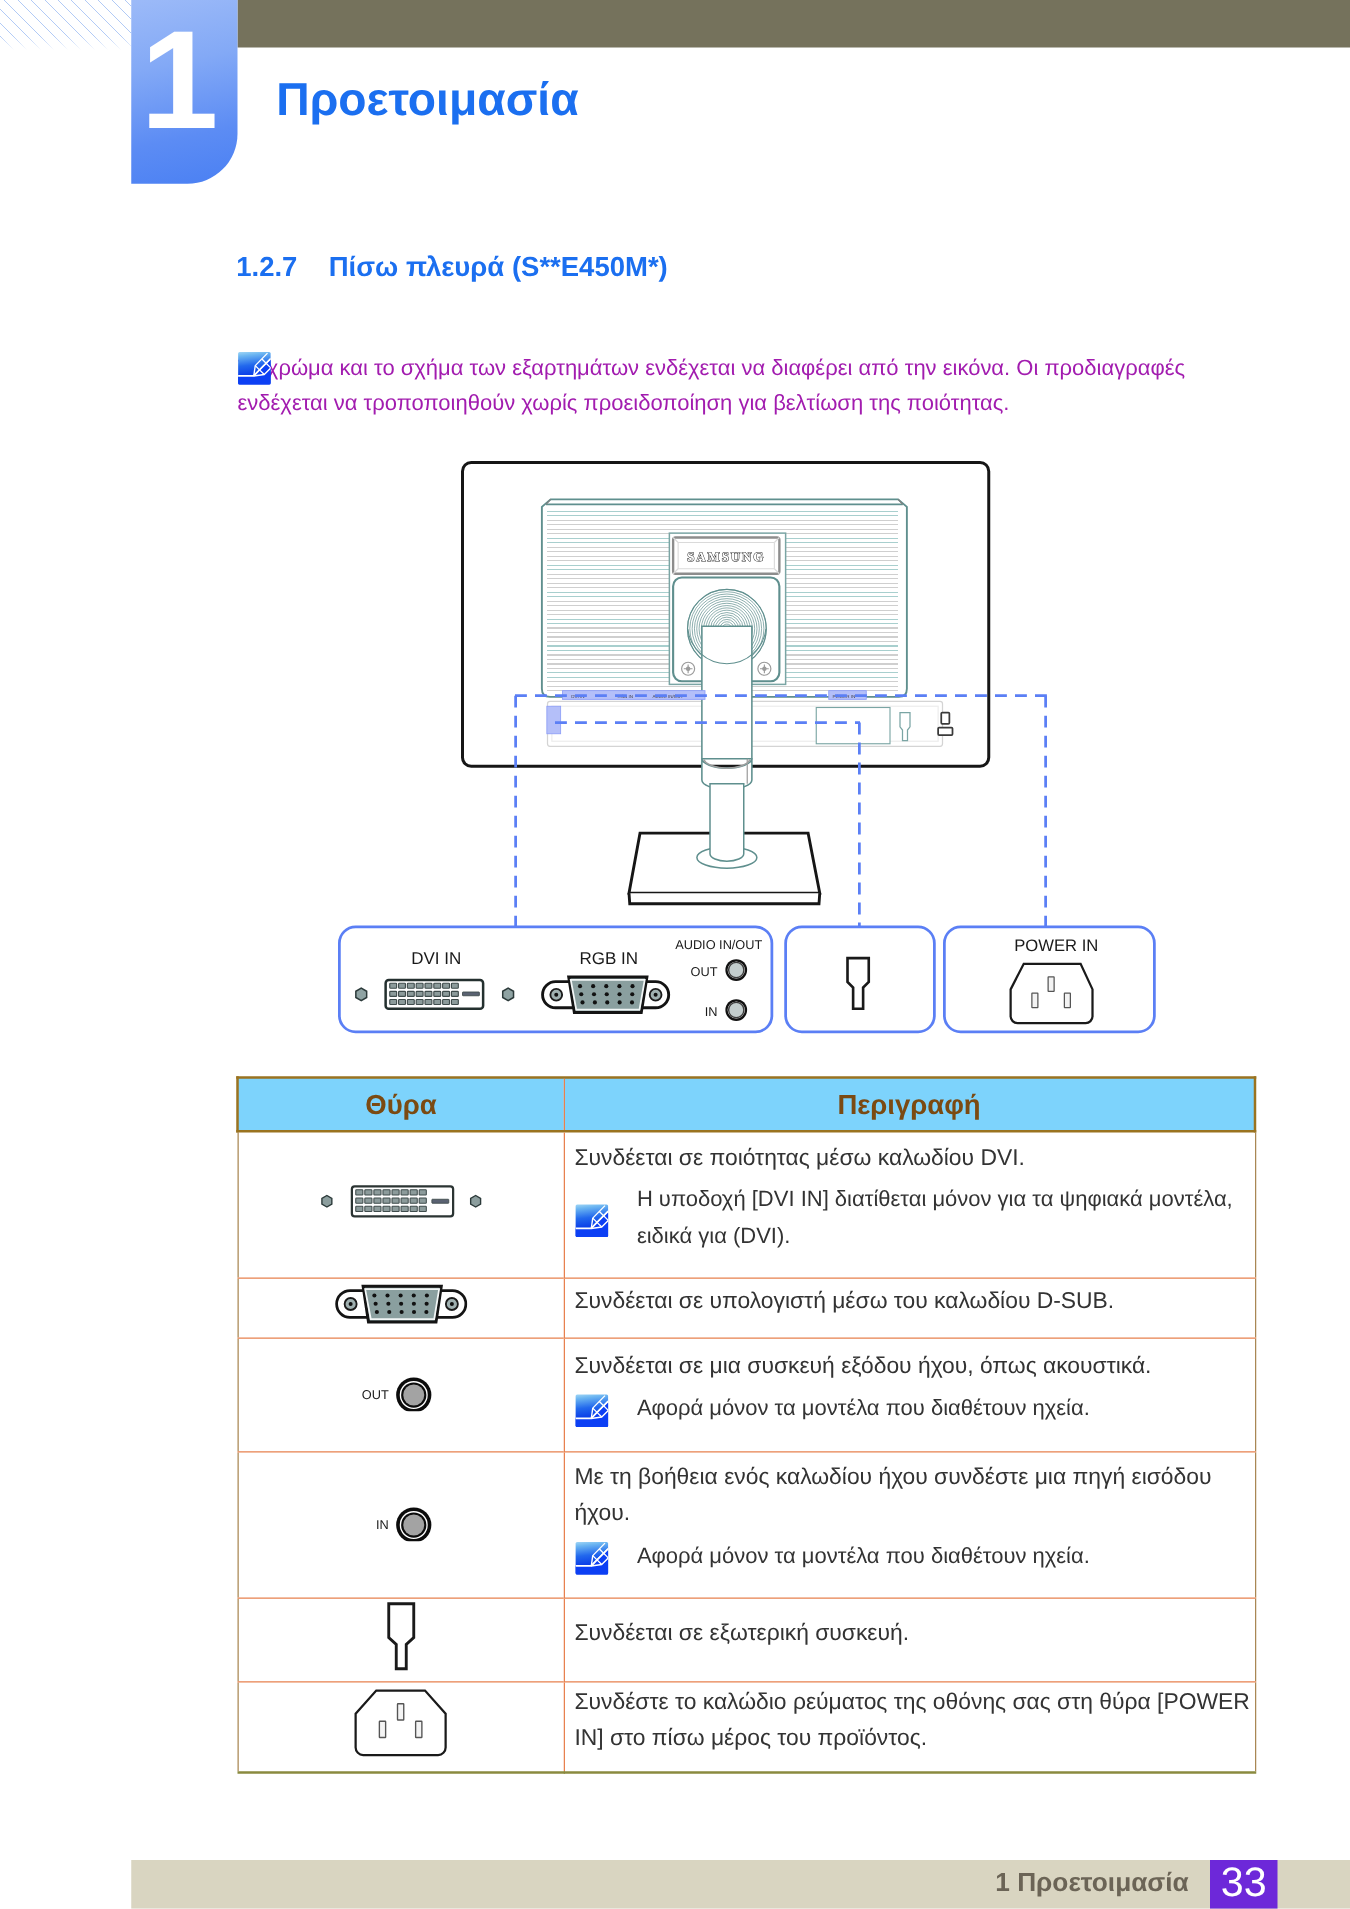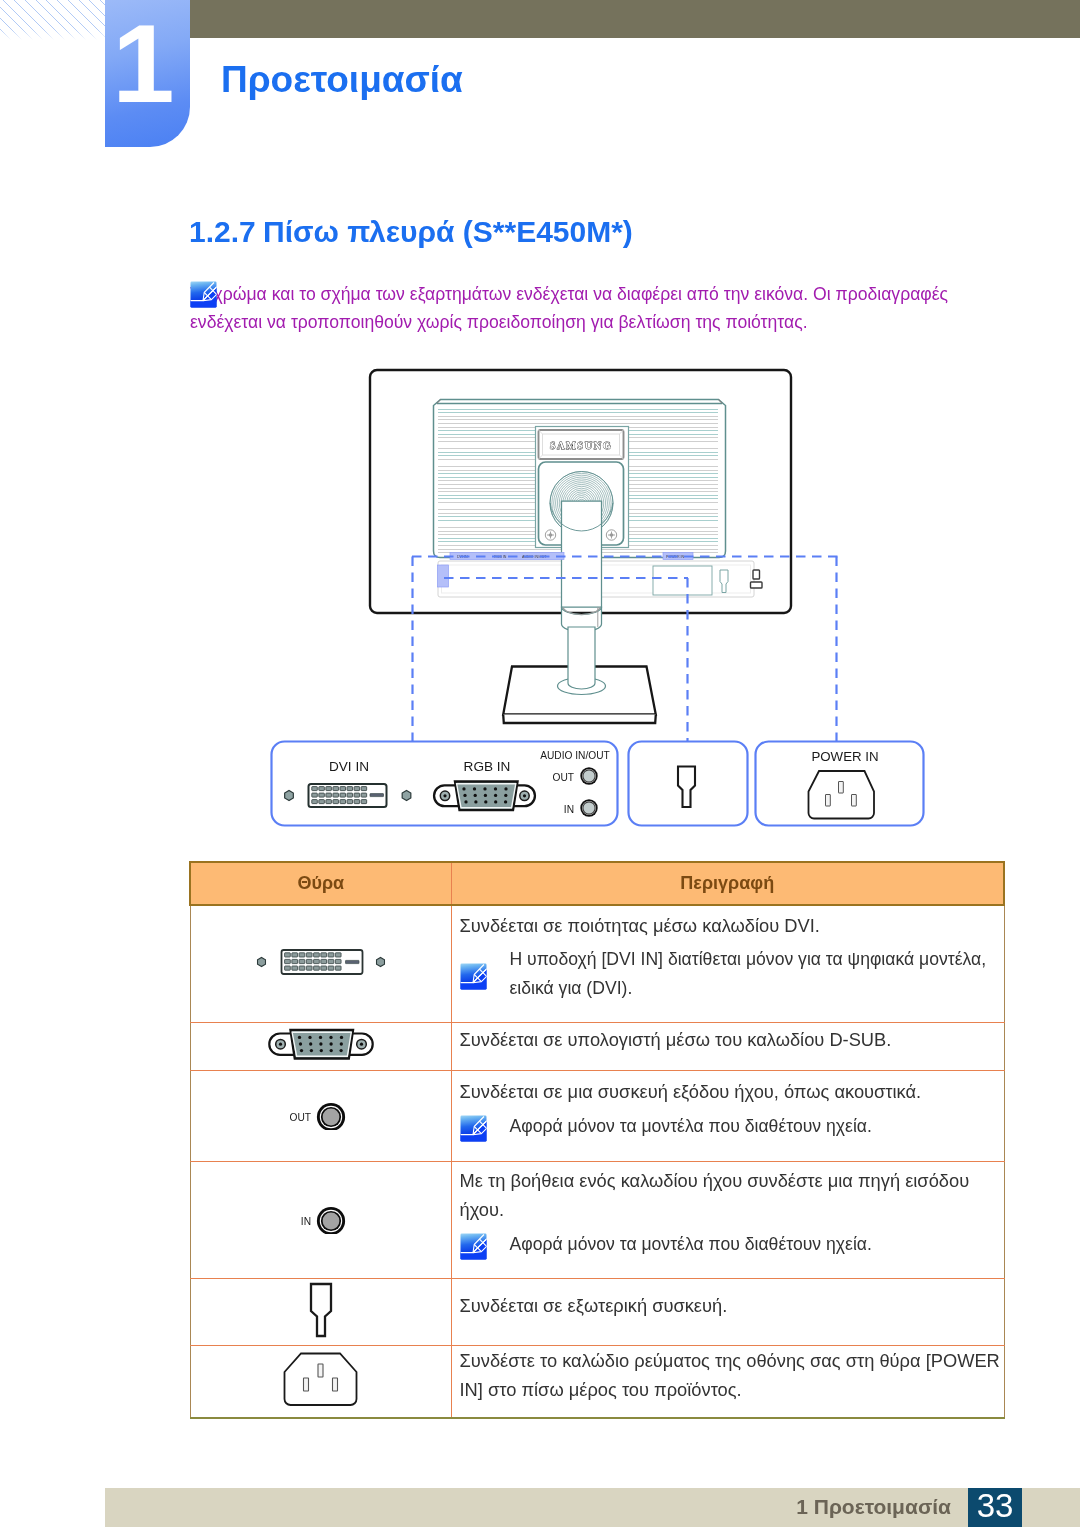--- a/index.html
+++ b/index.html
@@ -20,43 +20,43 @@
   .olivebar { position:absolute; left:190px; top:0; width:890px; height:38px; background:#75725c; }
   .chapnum { position:absolute; left:105px; top:0; width:85px; height:147px;
     border-bottom-right-radius:40px;
     background:linear-gradient(168deg,#9cbaf8 0%, #83a9f6 35%, #5c8cf4 72%, #4a80f3 100%); }
   .chapnum .d { position:absolute; left:0; right:8px; top:8px; text-align:center;
     color:#fff; font-size:112px; font-weight:bold; line-height:1; font-family:"Liberation Sans",sans-serif;}
   .chaptitle { position:absolute; left:221px; top:40px; color:#1b6ff0;
      font-size:37px; font-weight:bold; line-height:1.1;margin-top:20px; }
 
   
-  .sec { position:absolute; left:189px; top:215px; color:#1b6ff0; font-size:30px; font-weight:bold; white-space:nowrap;}
+  .sec { position:absolute; left:189px; top:201px; color:#1b6ff0; font-size:22px; font-weight:bold; white-space:nowrap;}
   .sec .num { display:inline-block; width:74px; }
 
   
   .note { position:absolute; left:190px; top:280px; width:812px; }
   .note .nicon { position:absolute; left:0; top:1px; }
   .notetxt { font-size:17.6px; color:#a21caf; line-height:28px; }
   .nicon { width:27px; height:27px; display:block; }
 
   
   .fig { position:absolute; left:0; top:0; width:1080px; height:1527px; pointer-events:none; }
 
   
   .footbar { position:absolute; left:105px; top:1488px; width:975px; height:39px; background:#d9d5c1; }
   .footlabel { position:absolute; right:129px; top:1495px; font-size:21px; font-weight:bold; color:#6b6456; }
-  .pagebox { position:absolute; left:968px; top:1488px; width:54px; height:39px; background:#0c4a6e;
+  .pagebox { position:absolute; left:968px; top:1488px; width:54px; height:39px; background:#6d28d9;
      color:#fff; font-size:33px; text-align:center; line-height:36px; }
 
   
   table.ports { position:absolute; left:189px; top:861px; width:816px; border-collapse:collapse;
       border-left:1.4px solid #a98753; border-right:1.4px solid #a98753;
       border-top:0; border-bottom:2px solid #8a8a3f; }
-  table.ports th { background:#fdba74; color:#7b4a12; font-size:18px; height:43px;
+  table.ports th { background:#7dd3fc; color:#7b4a12; font-size:22px; height:43px;
       border-top:2px solid #9a7320; border-bottom:2px solid #9a7320;
       border-left:1.2px solid #e8814f; border-right:1.2px solid #e8814f; font-weight:bold;margin-top:17px; }
   table.ports th:first-child { border-left:2px solid #9a7320; }
   table.ports th:last-child { border-right:2px solid #9a7320; }
   table.ports td { border-top:1.2px solid #e8814f; padding:0; vertical-align:middle; }
   table.ports td.c1 { width:261px; text-align:center; border-right:1.2px solid #e8814f; }
   table.ports td.c2 { padding:0px 0px 13px 8px; font-size:18.3px; color:#333; line-height:29px; }
   .tnote { display:flex; align-items:center; margin-top:5px; }
   .tnote .nicon { flex:0 0 auto; margin-top:4px; }
   .tnote .tn { margin-left:23px; font-size:17.6px; }

